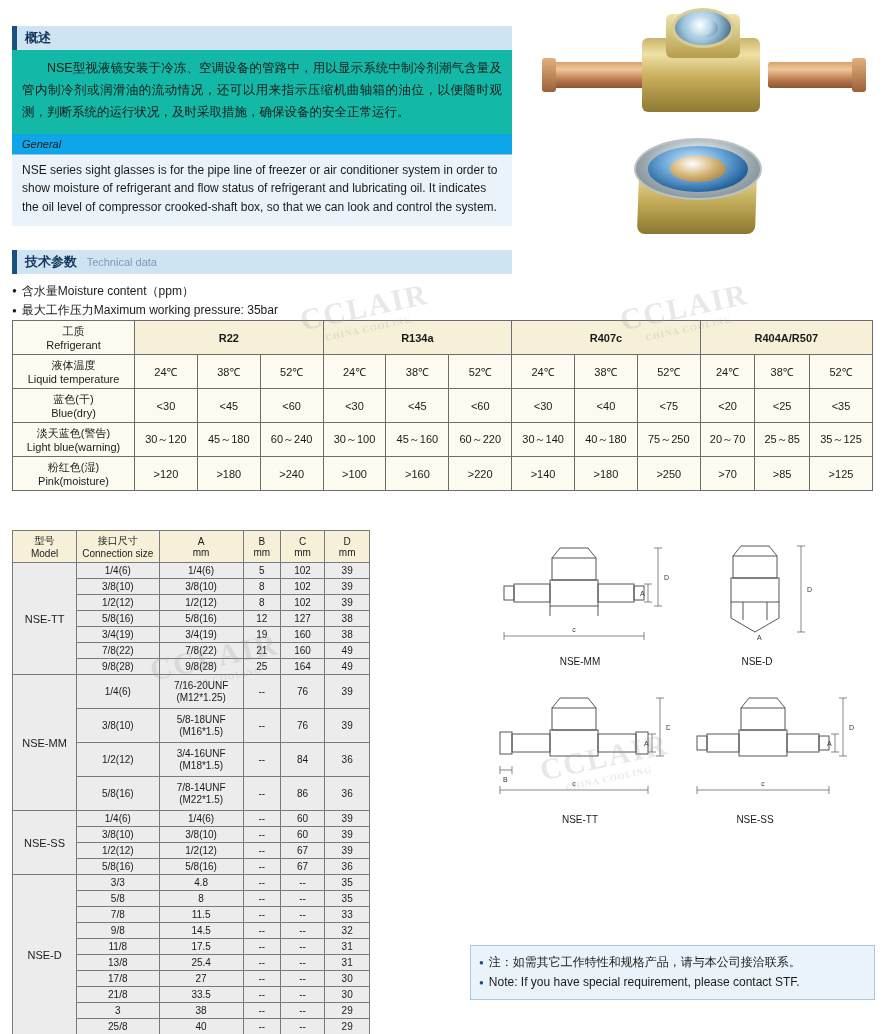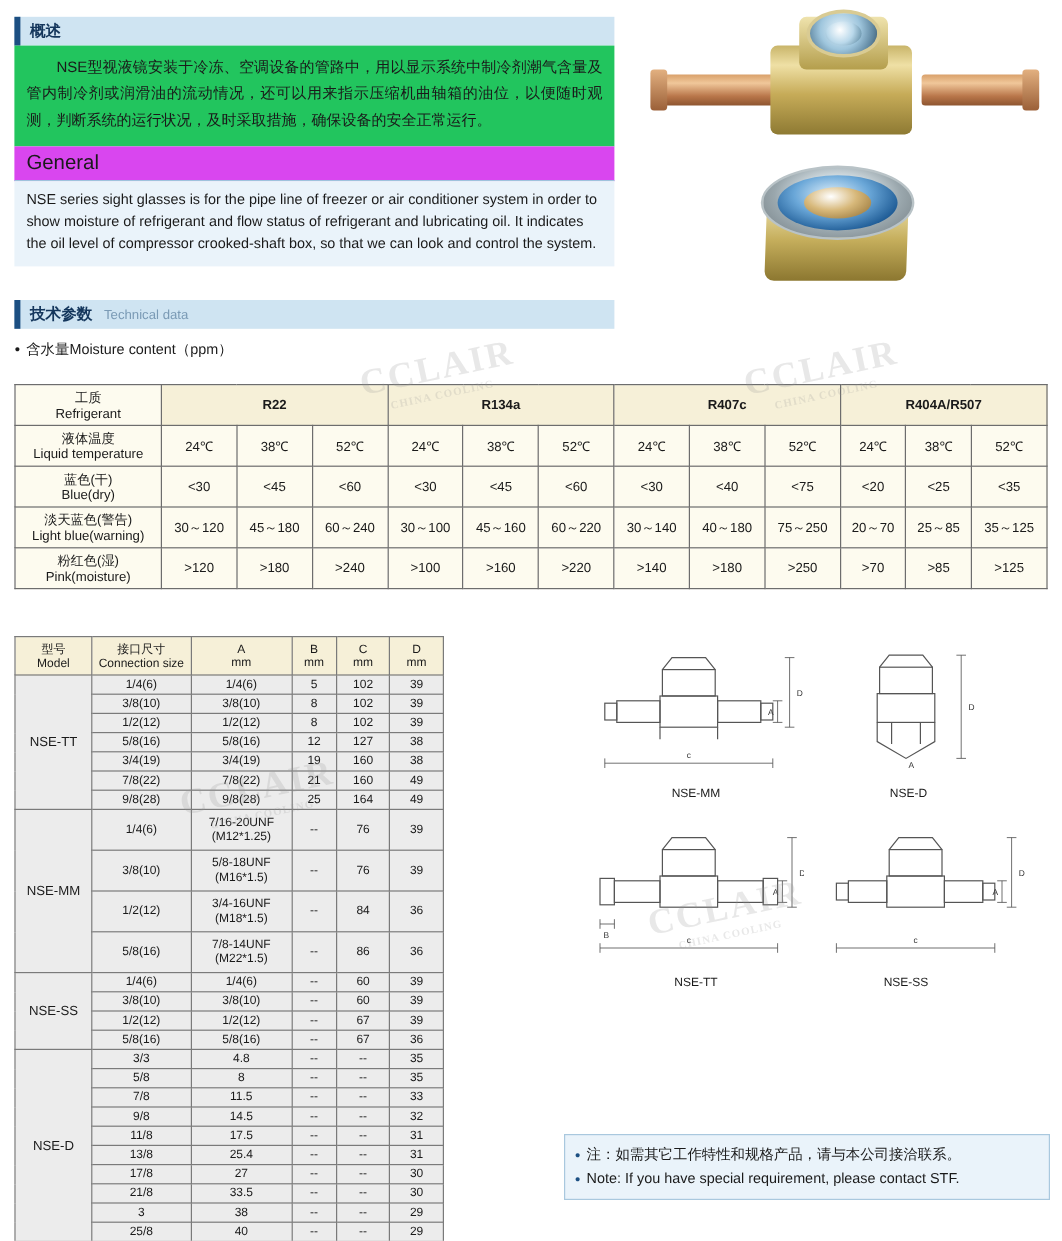--- a/index.html
+++ b/index.html
@@ -24,34 +24,35 @@
     color:#14365c;
   }
   .sec-head .en {
     font-weight:normal;
     font-size:11px;
     color:#7a9ab5;
     margin-left:6px;
   }
 
   
-  #overview { position:absolute; left:12px; top:14px; width:500px; }
+  #overview { position:absolute; left:12px; top:26px; width:500px; }
   .ov-body {
-    background:#22c55e;
+    background:#14b8a6;
     padding:8px 10px 10px 10px;
     line-height:1.75;
     font-size:12.5px;
     text-align:justify;
   }
   .ov-indent { text-indent:2em; display:block; }
   .gen-title {
-    background:#d946ef;
+    background:#0ea5e9;
     padding:4px 10px 2px 10px;
-    font-size:17px;
+    font-size:11px;
     border-bottom:1px solid #9fc2dc;
+    font-style:italic;
   }
   .gen-title span { display:inline-block; padding-bottom:2px; }
   .gen-body {
     background:#eaf3fa;
     padding:6px 10px 10px 10px;
     font-size:12px;
     line-height:1.55;
   }
 
   
@@ -217,20 +218,21 @@
   </div>
 </div>
 
 <div id="tech">
   <div class="sec-head">
     <span>技术参数</span>
     <span class="en">Technical data</span>
   </div>
   <div class="bullets">
     <div>含水量Moisture content（ppm）</div>
+    <div>最大工作压力Maximum working pressure: 35bar</div>
   </div>
 </div>
 
 <div id="reftable">
   <table>
     <tbody>
         <tr>
       <td class="hdr rowhdr">
         <span class="cn">工质</span>
         <span class="cn">Refrigerant</span>

